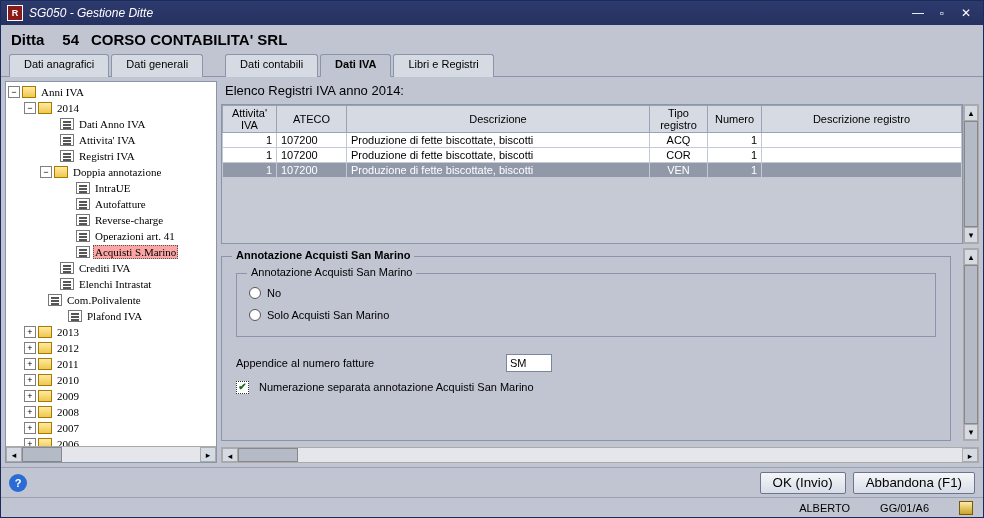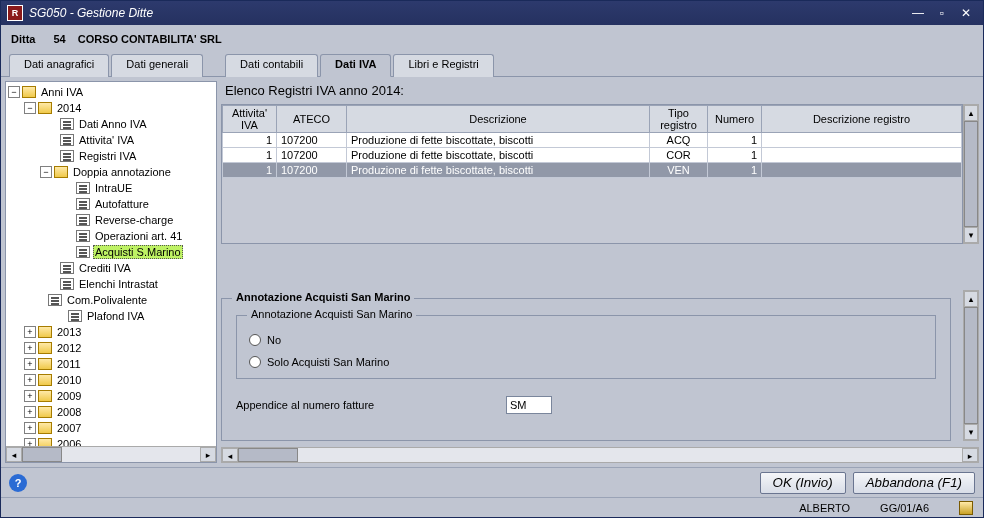--- a/index.html
+++ b/index.html
@@ -3,79 +3,79 @@
 <meta charset="utf-8">
 <style>
   * { box-sizing: border-box; }
   html, body { margin:0; padding:0; font-family: Tahoma, Arial, sans-serif; font-size:11px; color:#000; }
   body { background:#fff; }
   .window { width:984px; height:518px; background:#c0c5d1; display:flex; flex-direction:column; border:1px solid #1a2a5a; }
   .titlebar { height:24px; background:linear-gradient(#2d3a6d,#253160); color:#fff; display:flex; align-items:center; padding:0 6px; font-size:12px; }
   .titlebar .app-icon { width:16px; height:16px; background:#8b1a1a; border:1px solid #fff; margin-right:6px; display:flex; align-items:center; justify-content:center; font-size:9px; font-weight:bold; }
   .titlebar .title-text { flex:1;font-style:italic; }
   .titlebar .win-btn { width:22px; height:18px; margin-left:2px; display:flex; align-items:center; justify-content:center; color:#fff; cursor:pointer; }
-  .header-row { height:28px; display:flex; align-items:center; padding:0 10px; font-size:11px; background:#c0c5d1; }
+  .header-row { height:28px; display:flex; align-items:center; padding:0 10px; font-size:15px; background:#c0c5d1; }
   .header-row .ditta-label { font-weight:bold; margin-right:18px; }
   .header-row .ditta-num { font-weight:bold; margin-right:12px; }
   .header-row .ditta-name { font-weight:bold; }
   .tabs-row { height:24px; display:flex; padding:0 8px; border-bottom:1px solid #8b95aa; background:#c0c5d1; }
   .tab { padding:3px 14px 0 14px; margin-right:2px; border:1px solid #8b95aa; border-bottom:none; background:#d6dae2; border-radius:3px 3px 0 0; cursor:pointer; position:relative; top:1px; }
   .tab.active { background:#c0c5d1; font-weight:bold; border-bottom:1px solid #c0c5d1; }
   .tab.spacer { border:none; background:transparent; width:18px; padding:0; cursor:default; }
   .body-row { flex:1; display:flex; overflow:hidden; padding:4px; gap:4px; }
   .tree-panel { width:212px; background:#fff; border:1px solid #8b95aa; display:flex; flex-direction:column; }
   .tree-scroll { flex:1; overflow:auto; padding:2px 0; }
   .tree-node { display:flex; align-items:center; height:16px; white-space:nowrap; padding-right:4px; }
   .tree-node .toggle { width:12px; height:12px; border:1px solid #808080; font-size:9px; line-height:10px; text-align:center; margin-right:2px; background:#fff; cursor:pointer; }
   .tree-node .toggle.empty { border:none; }
   .tree-ico { width:14px; height:12px; margin-right:3px; display:inline-block; }
   .ico-folder-open { background:linear-gradient(#ffe9a8,#f0c94a); border:1px solid #a67c00; }
   .ico-folder { background:linear-gradient(#ffe9a8,#f0c94a); border:1px solid #a67c00; }
   .ico-item { background:#fff; border:1px solid #777; position:relative; }
   .ico-item::before { content:""; position:absolute; left:2px; top:2px; right:2px; height:2px; background:#555; box-shadow:0 3px 0 #555, 0 6px 0 #555; }
-  .tree-node.selected .tree-label { background:#bef264; border:1px dotted #555; padding:0 1px; }
-  .tree-label { padding:0 2px; }
+  .tree-node.selected .tree-label { background:#fca5a5; border:1px dotted #555; padding:0 1px; }
+  .tree-label { padding:0 2px;font-family:Liberation Serif, serif; }
   .tree-hscroll { height:16px; background:#e4e6ec; border-top:1px solid #aaa; display:flex; }
   .tree-hscroll .arrow { width:16px; height:100%; border:1px solid #aaa; background:#d6dae2; text-align:center; line-height:14px; font-size:9px; cursor:pointer; }
   .tree-hscroll .track { flex:1; position:relative; }
   .tree-hscroll .thumb { position:absolute; left:0; top:0; height:100%; width:40px; background:#b5bac7; border:1px solid #888; }
 
   .right-panel { flex:1; display:flex; flex-direction:column; gap:4px; overflow:hidden; }
   .grid-caption { font-size:13px; padding:2px 4px; }
   .grid-wrap { flex:0 0 140px; display:flex; }
   .grid { flex:1; border:1px solid #8b95aa; background:#c6cad5; position:relative; overflow:hidden; }
   .grid table { border-collapse:collapse; width:100%; background:#c6cad5; }
   .grid th { background:#d6dae2; border:1px solid #9aa3b6; font-weight:normal; padding:1px 4px; text-align:center; }
   .grid td { background:#fff; border:1px solid #c3c9d6; padding:1px 4px; }
   .grid tr.sel td { background:#9198a8; color:#fff; }
   .vscroll { width:16px; background:#e4e6ec; border:1px solid #aaa; display:flex; flex-direction:column; }
   .vscroll .arrow { height:16px; border:1px solid #aaa; background:#d6dae2; text-align:center; line-height:14px; font-size:9px; cursor:pointer; }
   .vscroll .track { flex:1; position:relative; }
   .vscroll .thumb { position:absolute; left:0; top:0; width:100%; height:40px; background:#b5bac7; border:1px solid #888; }
 
-  .form-area { flex:1; display:flex; gap:12px;margin-top:42px; }
+  .form-area { flex:1; display:flex; gap:12px; }
   .fieldset { flex:1; border:1px solid #8b95aa; padding:10px 14px 8px 14px; position:relative; margin-top:8px; background:#c0c5d1; }
   .fieldset .legend { position:absolute; top:-8px; left:10px; background:#c0c5d1; padding:0 4px; font-weight:bold; font-size:11px; }
   .inner-fieldset { border:1px solid #8b95aa; padding:8px 12px 10px 12px; position:relative; margin-top:6px; margin-bottom:14px; background:#c0c5d1; }
   .inner-fieldset .legend2 { position:absolute; top:-8px; left:10px; background:#c0c5d1; padding:0 4px; font-size:11px; }
-  .radio-row { display:flex; align-items:flex-end; height:22px; gap:6px; }
+  .radio-row { display:flex; align-items:center; height:22px; gap:6px; }
   .radio { width:12px; height:12px; border-radius:50%; border:1px solid #555; background:#fff; display:flex; align-items:center; justify-content:center; cursor:pointer; }
   .radio.checked::after { content:""; width:5px; height:5px; background:#222; border-radius:50%; }
   .form-row { display:flex; align-items:center; height:24px; gap:10px; }
   .textfield { width:46px; height:18px; border:1px solid #7a869c; background:#fff; padding:1px 3px; font-size:11px; }
   .checkbox { width:13px; height:13px; border:1px dotted #333; background:#fff; display:inline-flex; align-items:center; justify-content:center; cursor:pointer; font-size:10px; line-height:10px; }
   .checkbox.checked::after { content:"✔"; color:#1a6a1a; font-weight:bold; }
   .hscroll-big { height:16px; background:#e4e6ec; border:1px solid #aaa; display:flex; margin-top:2px; }
   .hscroll-big .arrow { width:16px; border:1px solid #aaa; background:#d6dae2; text-align:center; line-height:14px; font-size:9px; cursor:pointer; }
   .hscroll-big .track { flex:1; position:relative; }
   .hscroll-big .thumb { position:absolute; left:0; top:0; height:100%; width:60px; background:#b5bac7; border:1px solid #888; }
 
   .button-row { height:30px; border-top:1px solid #9aa3b6; display:flex; align-items:center; justify-content:space-between; padding:0 8px; background:#c0c5d1; }
   .help-icon { width:18px; height:18px; border-radius:50%; background:#2a6bd4; color:#fff; display:flex; align-items:center; justify-content:center; font-weight:bold; cursor:pointer; }
-  .btn { height:22px; padding:0 12px; border:1px solid #6a7590; background:linear-gradient(#f5f6f9,#d8dde7); cursor:pointer; margin-left:4px; border-radius:2px;font-style:italic; }
+  .btn { height:22px; padding:0 12px; border:1px solid #6a7590; background:linear-gradient(#f5f6f9,#d8dde7); cursor:pointer; margin-left:4px; border-radius:2px; }
   .status-bar { height:20px; border-top:1px solid #9aa3b6; display:flex; align-items:center; justify-content:flex-end; gap:30px; padding:0 10px; background:#c0c5d1; font-size:11px; }
   .trash { width:14px; height:14px; background:linear-gradient(#ffe9a8,#c9a227); border:1px solid #7a5a00; cursor:pointer; }
   .right-vscroll { width:16px; }
 </style>
 </head>
 <body>
 
 <div class="window">
 
   <div class="titlebar">
@@ -296,20 +296,24 @@
             <div class="radio-row">
               <span class="radio"></span>
               <span>Solo Acquisti San Marino</span>
             </div>
           </div>
 
           <div class="form-row">
             <span style="width:260px">Appendice al numero fatture</span>
             <input class="textfield" value="SM" style="">
           </div>
+          <div class="form-row">
+            <span class="checkbox checked"></span>
+            <span>Numerazione separata annotazione Acquisti San Marino</span>
+          </div>
         </div>
         <div class="vscroll right-vscroll">
           <div class="arrow">▴</div>
           <div class="track">
               <div class="thumb" style="height:100%"></div>
             </div>
           <div class="arrow">▾</div>
         </div>
       </div>
 

